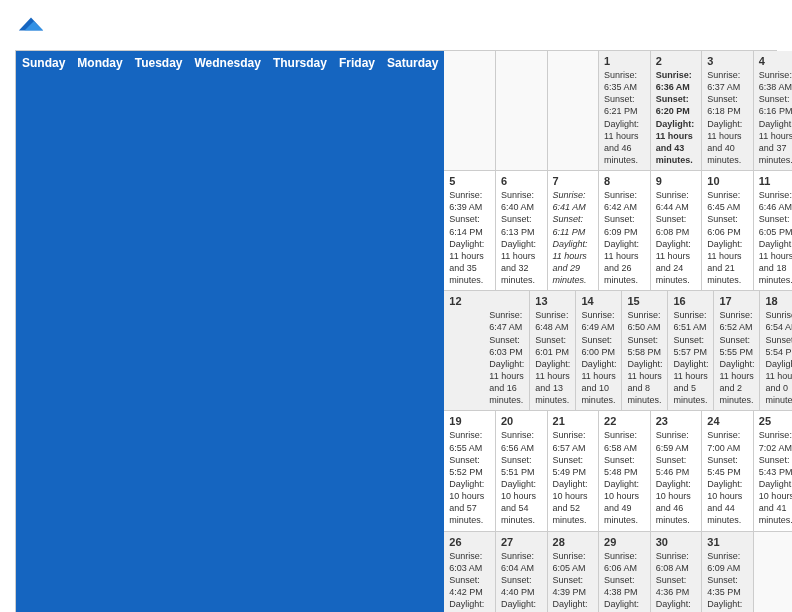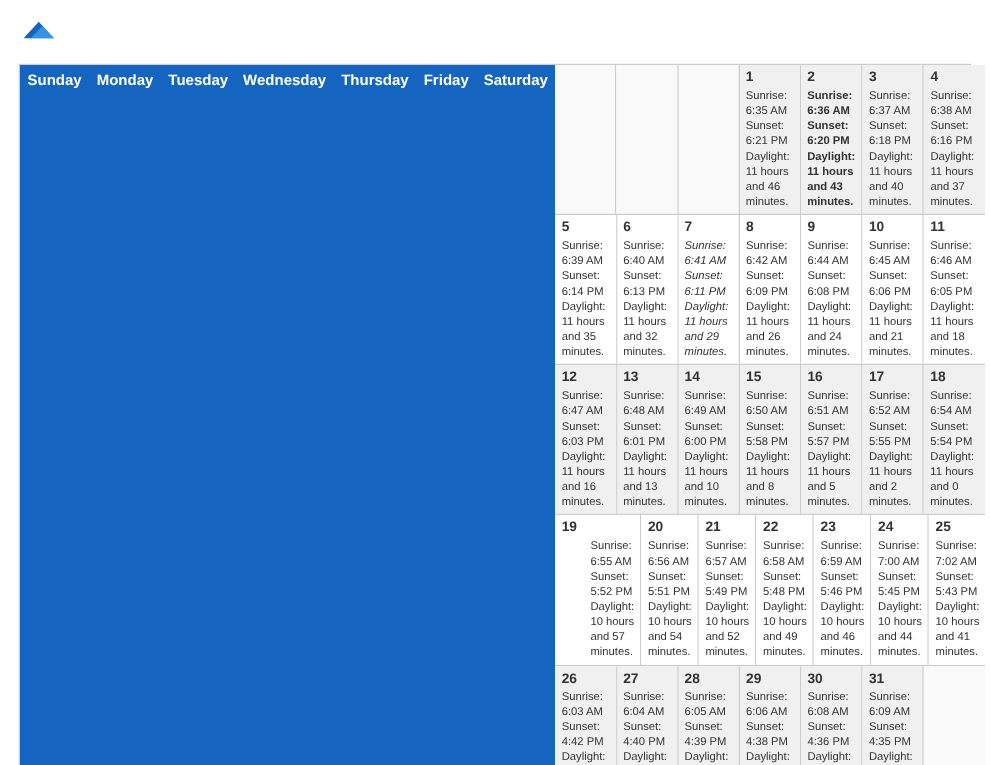--- a/index.html
+++ b/index.html
@@ -229,21 +229,21 @@
             <span class="day-num">11</span>
             <div class="cell-info" style="white-space: pre-line;">Sunrise: 6:46 AM
 Sunset: 6:05 PM
 Daylight: 11 hours
 and 18 minutes.</div>
           </div>
         </div>
         <div class="cal-row">
           <div class="cal-cell shaded">
             <span class="day-num">12</span>
-            <div class="cell-info" style="white-space: pre-line;">Sunrise: 6:47 AM
+            <div class="cell-info" style="white-space: pre-line; margin-left: 40px;">Sunrise: 6:47 AM
 Sunset: 6:03 PM
 Daylight: 11 hours
 and 16 minutes.</div>
           </div>
           <div class="cal-cell shaded">
             <span class="day-num">13</span>
             <div class="cell-info" style="white-space: pre-line;">Sunrise: 6:48 AM
 Sunset: 6:01 PM
 Daylight: 11 hours
 and 13 minutes.</div>
@@ -280,21 +280,21 @@
             <span class="day-num">18</span>
             <div class="cell-info" style="white-space: pre-line;">Sunrise: 6:54 AM
 Sunset: 5:54 PM
 Daylight: 11 hours
 and 0 minutes.</div>
           </div>
         </div>
         <div class="cal-row">
           <div class="cal-cell">
             <span class="day-num">19</span>
-            <div class="cell-info" style="white-space: pre-line; margin-left: 23px;">Sunrise: 6:55 AM
+            <div class="cell-info" style="white-space: pre-line;">Sunrise: 6:55 AM
 Sunset: 5:52 PM
 Daylight: 10 hours
 and 57 minutes.</div>
           </div>
           <div class="cal-cell">
             <span class="day-num">20</span>
             <div class="cell-info" style="white-space: pre-line;">Sunrise: 6:56 AM
 Sunset: 5:51 PM
 Daylight: 10 hours
 and 54 minutes.</div>

